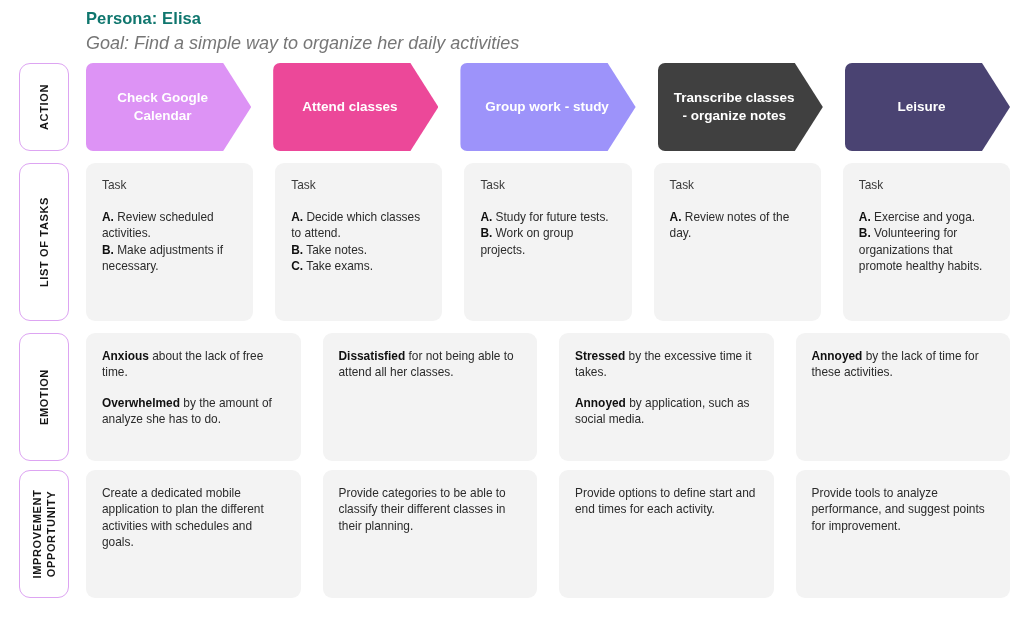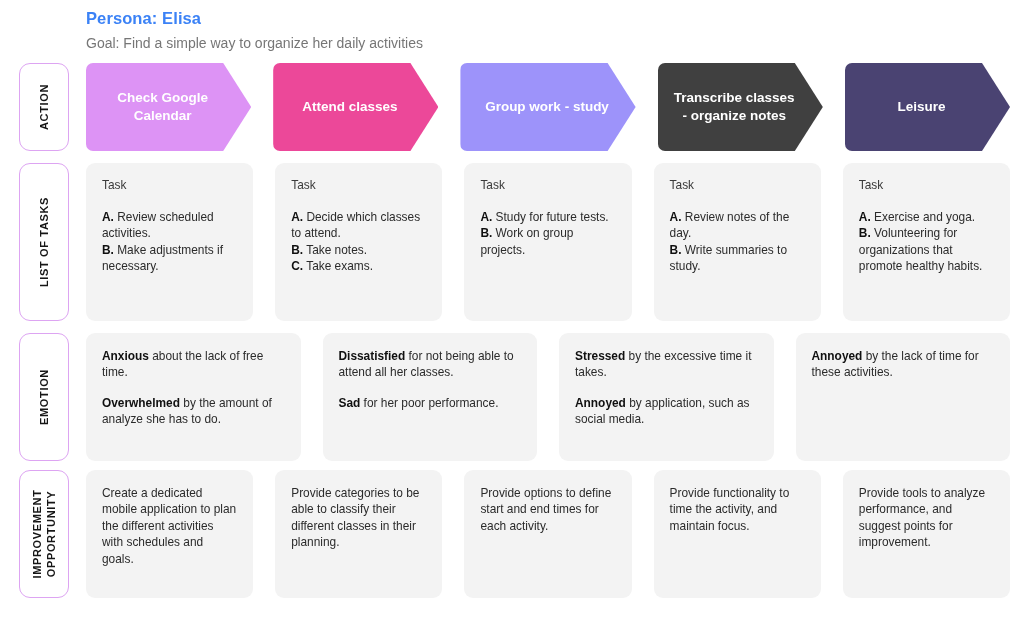--- a/index.html
+++ b/index.html
@@ -19,31 +19,32 @@
   
   .header {
     position: absolute;
     left: 86px;
     top: 8px;
     width: 860px;
   }
   .persona-title {
     font-size: 16.5px;
     font-weight: bold;
-    color: #3b82f6;
+    color: #0f766e;
     letter-spacing: 0.1px;
     margin: 0;
     line-height: 20px;
   }
   .persona-goal {
-    font-size: 14px;
+    font-size: 18px;
     color: #767676;
     margin: 6px 0 8px 0;
     line-height: 18px;
     font-weight: normal;
+    font-style: italic;
   }
 
   
   .map {
     position: absolute;
     left: 0;
     top: 0;
     width: 1024px;
     height: 627px;
   }
@@ -204,21 +205,20 @@
           <div class="card-kicker">Task</div>
           <div>
             <span class="task-line"><b>A.</b><span> Study for future tests.</span></span>
             <span class="task-line"><b>B.</b><span> Work on group projects.</span></span>
           </div>
         </div>
         <div class="card">
           <div class="card-kicker">Task</div>
           <div>
             <span class="task-line"><b>A.</b><span> Review notes of the day.</span></span>
-            <span class="task-line"><b>B.</b><span> Write summaries to study.</span></span>
           </div>
         </div>
         <div class="card">
           <div class="card-kicker">Task</div>
           <div>
             <span class="task-line"><b>A.</b><span> Exercise and yoga.</span></span>
             <span class="task-line"><b>B.</b><span> Volunteering for organizations that promote healthy habits.</span></span>
           </div>
         </div>
       </div>
@@ -228,21 +228,20 @@
     <div class="rowlabel">
       <div class="rowlabel-text">EMOTION</div>
     </div>
     <div class="track" id="emotion-track">
         <div class="card">
           <div class="emo-block"><b>Anxious</b><span> about the lack of free time.</span></div>
           <div class="emo-block"><b>Overwhelmed</b><span> by the amount of analyze she has to do.</span></div>
         </div>
         <div class="card">
           <div class="emo-block"><b>Dissatisfied</b><span> for not being able to attend all her classes.</span></div>
-          <div class="emo-block"><b>Sad</b><span> for her poor performance.</span></div>
         </div>
         <div class="card">
           <div class="emo-block"><b>Stressed</b><span> by the excessive time it takes.</span></div>
           <div class="emo-block"><b>Annoyed</b><span> by application, such as social media.</span></div>
         </div>
         <div class="card">
           <div class="emo-block"><b>Annoyed</b><span> by the lack of time for these activities.</span></div>
         </div>
       </div>
   </div>
@@ -255,21 +254,18 @@
         <div class="card">
           <span class="opp-text">Create a dedicated mobile application to plan the different activities with schedules and goals.</span>
         </div>
         <div class="card">
           <span class="opp-text">Provide categories to be able to classify their different classes in their planning.</span>
         </div>
         <div class="card">
           <span class="opp-text">Provide options to define start and end times for each activity.</span>
         </div>
         <div class="card">
-          <span class="opp-text">Provide functionality to time the activity, and maintain focus.</span>
-        </div>
-        <div class="card">
           <span class="opp-text">Provide tools to analyze performance, and suggest points for improvement.</span>
         </div>
       </div>
   </div>
 
 </div>
 
 </body></html>

